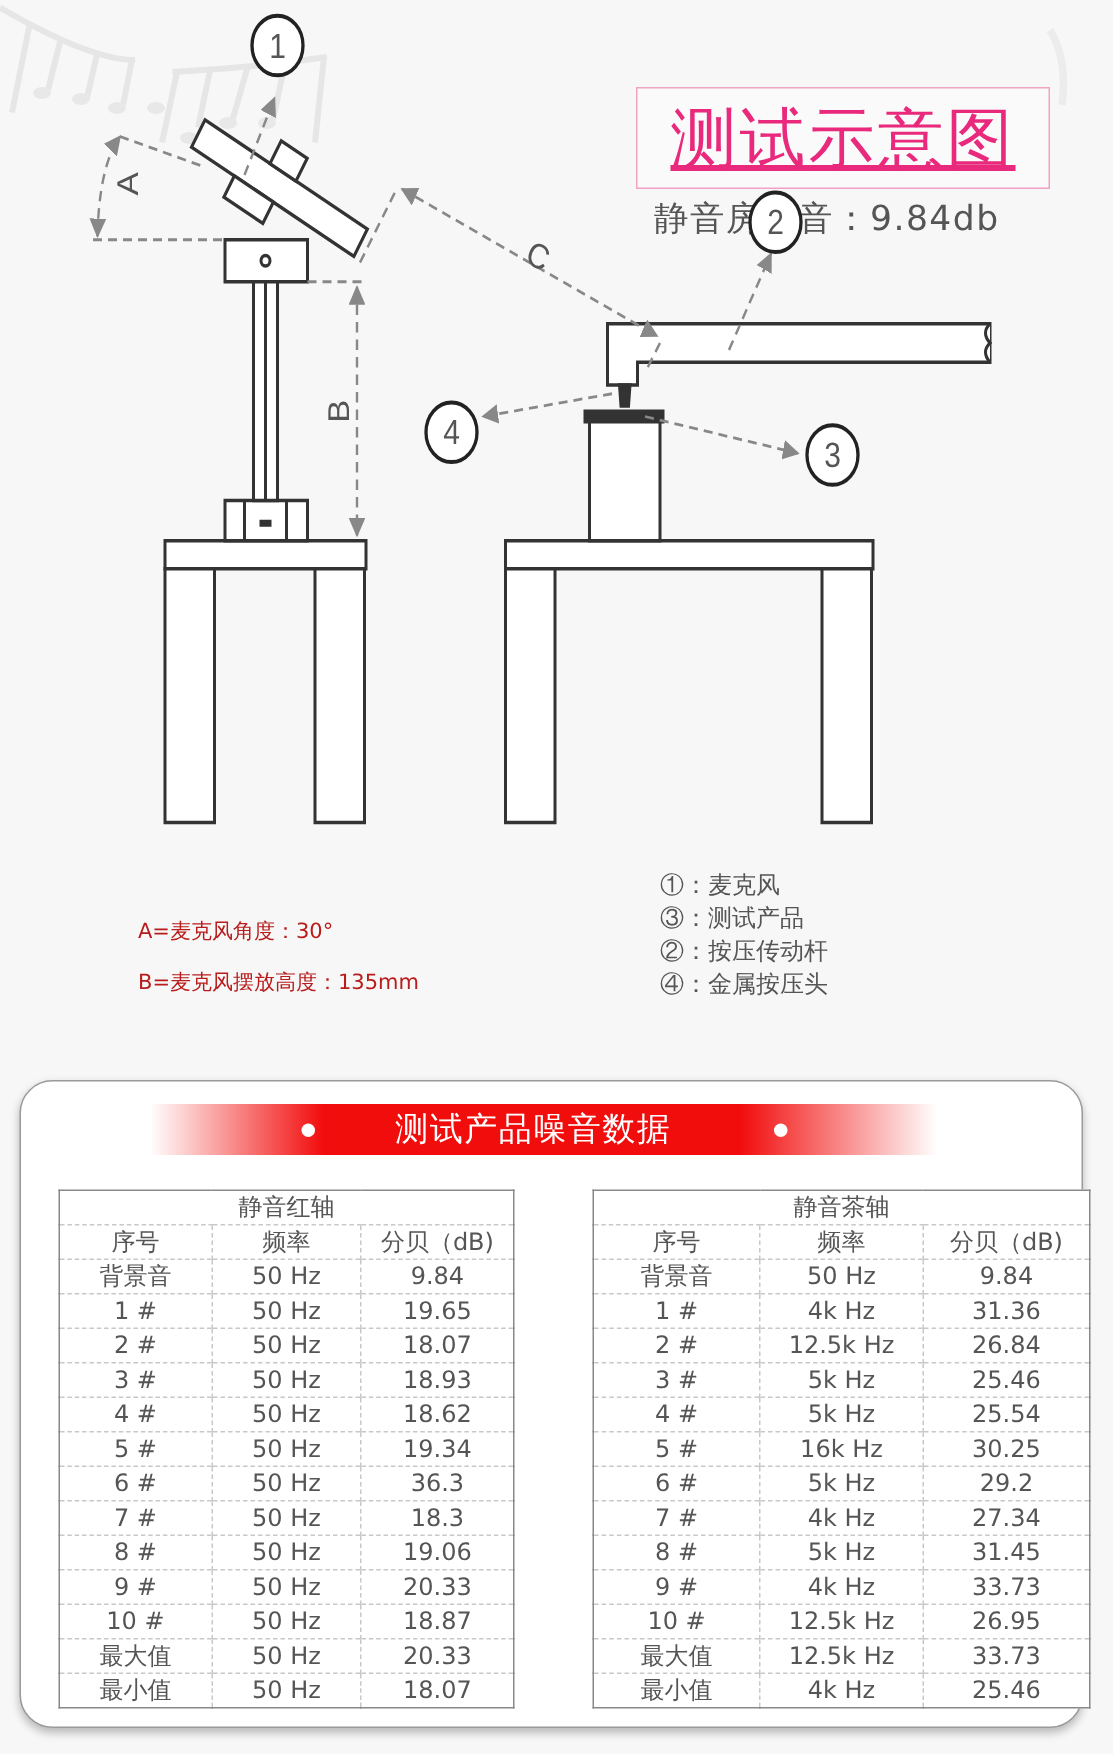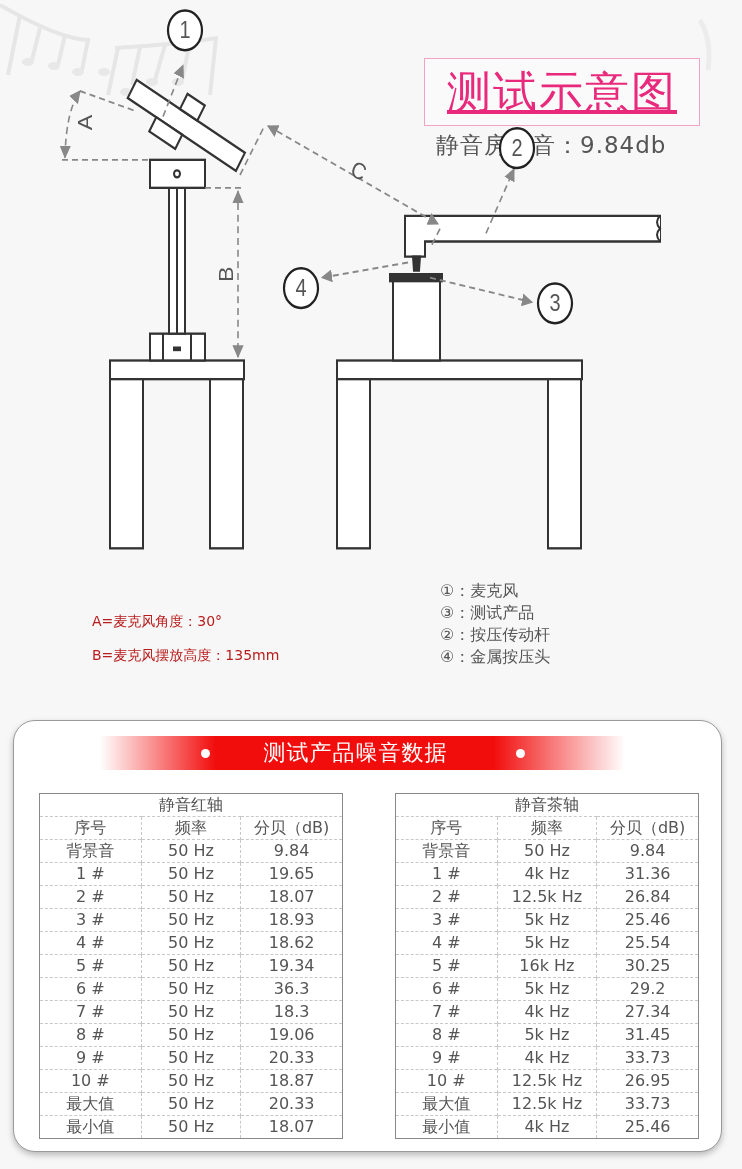--- a/index.html
+++ b/index.html
@@ -4,31 +4,31 @@
 <style>
   * { margin:0; padding:0; box-sizing:border-box; }
   html, body { width:742px; height:1169px; background:#f7f7f7; overflow:hidden; }
   body { position:relative; font-family:"DejaVu Sans", "Liberation Sans", sans-serif; color:#555; }
   .bg-notes { position:absolute; left:0; top:0; width:742px; height:120px; }
   .title-box { position:absolute; left:424px; top:58px; width:276px; height:68px; border:1px solid #f2a3c4; background:rgba(255,255,255,0.4); display:flex; align-items:center; justify-content:center; }
   .title-text { font-size:44px; color:#e8297c; letter-spacing:2px;text-decoration:underline; }
   .subtitle { position:absolute; left:436px; top:130px; font-size:23px; color:#555; letter-spacing:1px; }
   .diagram { position:absolute; left:0; top:80px; width:742px; height:480px; }
   .legend-left { position:absolute; left:92px; top:604px; font-size:14px; color:#b91c1c; line-height:34px; }
-  .legend-right { position:absolute; left:440px; top:580px; font-size:16px; color:#555; line-height:22px; }
+  .legend-right { position:absolute; left:440px; top:580px; font-size:16px; color:#555; line-height:22px;font-family:Liberation Serif, serif; }
   .card { position:absolute; left:13px; top:720px; width:709px; height:432px; background:#fff; border:1px solid #9a9a9a; border-radius:22px; box-shadow:0 3px 6px rgba(0,0,0,0.25); }
   .banner { position:absolute; left:100px; top:736px; width:525px; height:34px; background:linear-gradient(90deg, rgba(255,0,0,0) 0%, #f20d0d 22%, #f20d0d 75%, rgba(255,0,0,0) 100%); display:flex; align-items:center; justify-content:center;gap:40px; }
   .banner-text { color:#fff; font-size:22px; letter-spacing:1px; }
   .dot { display:inline-block; width:9px; height:9px; border-radius:50%; background:#fff; margin:0 14px; }
   table.noise { position:absolute; border-collapse:collapse; background:#fff; border:1px solid #888; font-size:16px; color:#555; }
   table.noise td { height:22.7px; text-align:center; border-left:1px dashed #c8c8c8; border-top:1px dashed #c8c8c8; padding:0; line-height:22px; }
   table.noise td:first-child { border-left:none;margin-top:24px; }
   table.noise tr:first-child td { border-top:none; }
   .t-left { left:39px; top:793px; width:304px; }
-  .t-right { left:395px; top:793px; width:304px;padding-left:22px; }
+  .t-right { left:395px; top:793px; width:332px;padding-left:22px; }
   .col1 { width:102px; } .col2 { width:100px; } .col3 { width:102px; }
 </style>
 </head>
 <body>
 
 <svg class="bg-notes" viewBox="0 0 742 120">
   <g stroke="#e6e6e6" stroke-width="4" fill="none">
     <path d="M0 5 Q60 40 90 40"></path>
     <path d="M115 48 Q170 45 218 38"></path>
     <line x1="20" y1="15" x2="8" y2="75"></line>

